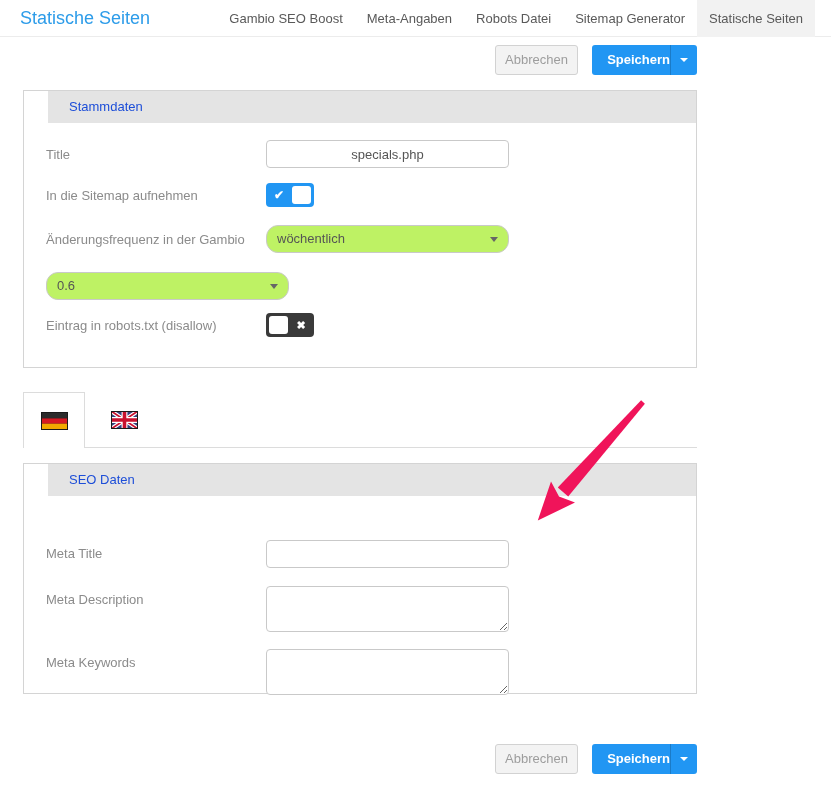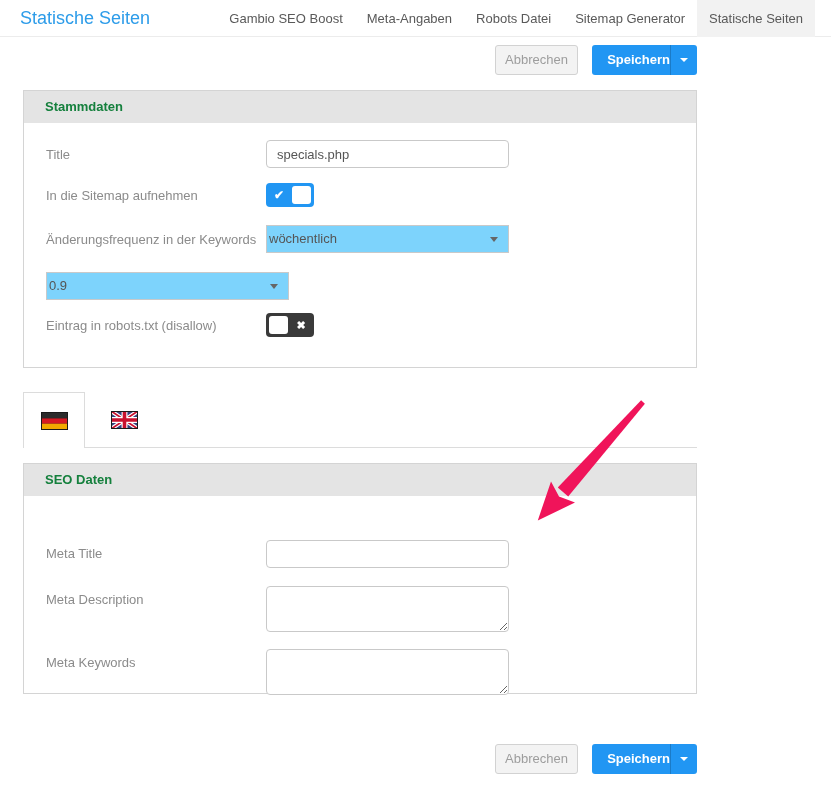--- a/index.html
+++ b/index.html
@@ -33,39 +33,39 @@
   .caret { width:0; height:0; border-left:4px solid transparent;
            border-right:4px solid transparent; border-top:5px solid #666; }
   .caret.white { border-top-color:#fff; border-top-width:4px; }
 
   
   .panel { position:absolute; left:23px; width:674px; background:#fff;
            border:1px solid #d4d4d4; }
   .panel-stammdaten { top:90px; height:278px; }
   .panel-seo { top:463px; height:231px; }
   .panel-header { height:32px; line-height:32px; background:#e4e4e4;
-                  padding-left:21px; font-size:13px; font-weight:bold; color:#15803d; }
+                  padding-left:21px; font-size:13px; font-weight:normal; color:#1d4ed8;margin-left:24px; }
   .panel-body { padding-top:17px; }
   .panel-seo .panel-body { padding-top:16px;margin-top:28px; }
 
   .form-row { display:flex; align-items:center; padding-left:22px; }
   .form-row.top { align-items:flex-start; }
   .form-row.top .field-label { padding-top:6px; }
   .field-label { flex:0 0 220px; font-size:13px; color:#8b8b8b; }
   .mb15{margin-bottom:15px}.mb18{margin-bottom:18px}.mb19{margin-bottom:19px}.mb13{margin-bottom:13px}.mb17{margin-bottom:17px}
 
   .text-input { width:243px; height:28px; border:1px solid #c9c9c9; border-radius:4px;
                 padding:0 10px; font-size:13px; color:#555;
-                font-family:"Liberation Sans", sans-serif; outline:none; background:#fff; }
+                font-family:"Liberation Sans", sans-serif; outline:none; background:#fff;text-align:center; }
   .text-area { width:243px; height:46px; border:1px solid #c9c9c9; border-radius:4px;
                padding:5px 10px; font-size:13px; color:#555;
                font-family:"Liberation Sans", sans-serif; outline:none; resize:both; }
   .select { position:relative; width:243px; height:28px; border:1px solid #c9c9c9;
-            border-radius:0; line-height:26px; padding:0 24px 0 2px;
-            font-size:13px; color:#555; background:#7dd3fc; cursor:pointer; }
+            border-radius:12px; line-height:26px; padding:0 24px 0 10px;
+            font-size:13px; color:#555; background:#bef264; cursor:pointer; }
   .select .caret { position:absolute; right:10px; top:11px; }
 
   
   .toggle { position:relative; width:48px; height:24px; border-radius:4px; cursor:pointer; }
   .toggle.on { background:#2196f3; }
   .toggle.off { background:#3a3a3a; }
   .toggle .knob { position:absolute; top:3px; width:19px; height:18px;
                   background:#fff; border-radius:3px; }
   .toggle.on .knob { right:3px; }
   .toggle.off .knob { left:3px; }
@@ -122,30 +122,30 @@
 
       <div class="form-row mb18">
         <label class="field-label">In die Sitemap aufnehmen</label>
         <div class="toggle on">
           <span class="glyph">✔</span>
           <span class="knob"></span>
         </div>
       </div>
 
       <div class="form-row mb19">
-        <label class="field-label">Änderungsfrequenz in der Keywords</label>
+        <label class="field-label">Änderungsfrequenz in der Gambio</label>
         <div class="select">
           <span>wöchentlich</span>
           <span class="caret"></span>
         </div>
       </div>
 
       <div class="form-row mb13">
         <div class="select">
-          <span>0.9</span>
+          <span>0.6</span>
           <span class="caret"></span>
         </div>
       </div>
 
       <div class="form-row">
         <label class="field-label">Eintrag in robots.txt (disallow)</label>
         <div class="toggle off">
           <span class="knob"></span>
           <span class="glyph">✖</span>
         </div>

